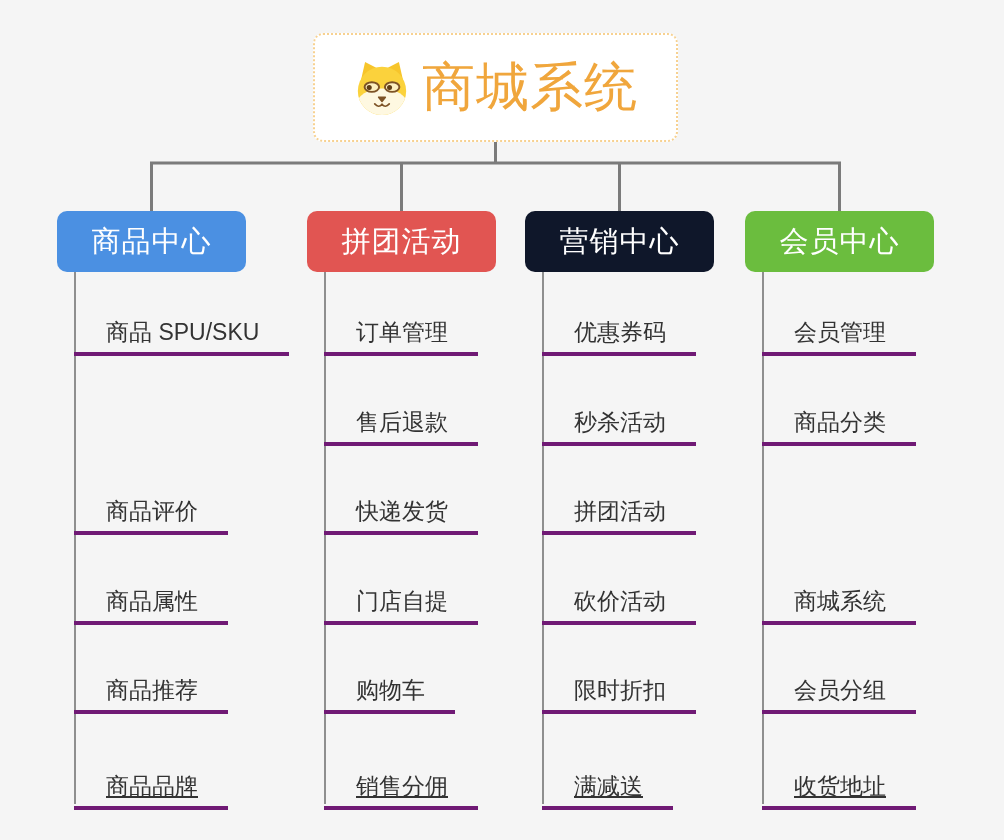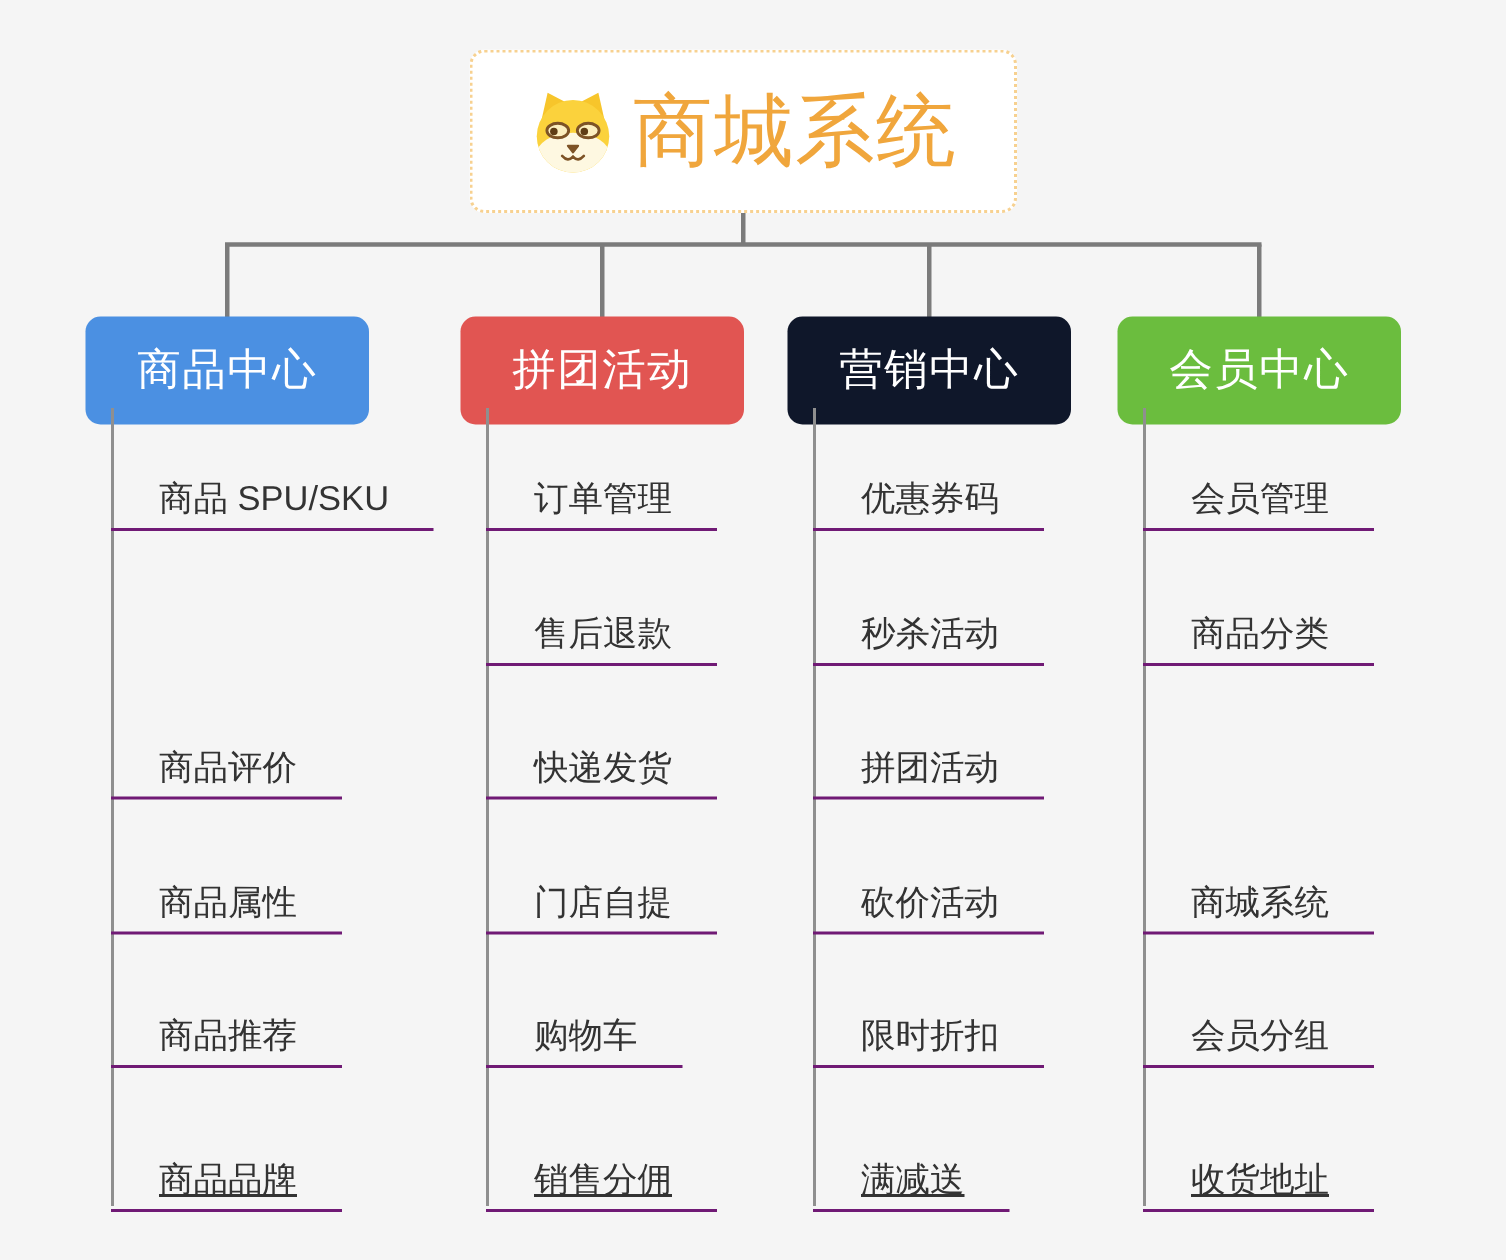--- a/index.html
+++ b/index.html
@@ -47,21 +47,21 @@
   
   .branch-column {
     position: absolute;
     top: 211px;
     width: 189px;
     height: 600px;
   }
   .branch-header {
     position: absolute;
     left: 0; top: 0;
-    width: 189px; height: 72px;
+    width: 189px; height: 61px;
     border-radius: 10px;
     display: flex;
     align-items: center;
     justify-content: center;
     color: #ffffff;
     font-size: 29px;
     letter-spacing: 1px;
     white-space: nowrap;
     cursor: default;
   }
@@ -71,21 +71,21 @@
     width: 2px; height: 532px;
     background: #8f8f8f;
   }
   .leaf-node {
     position: absolute;
     left: 17px;
     font-size: 23px;
     color: #333333;
     line-height: 30px;
     padding: 0 30px 5px 32px;
-    border-bottom: 2px solid #701a75;
+    border-bottom: 4px solid #701a75;
     white-space: nowrap;
     cursor: default;
   }
   .leaf-row-0 { top: 106px; }
   .leaf-row-1 { top: 196px; }
   .leaf-row-2 { top: 285px; }
   .leaf-row-3 { top: 375px; }
   .leaf-row-4 { top: 464px; }
   .leaf-row-5 { top: 560px; text-decoration: underline; }
 

